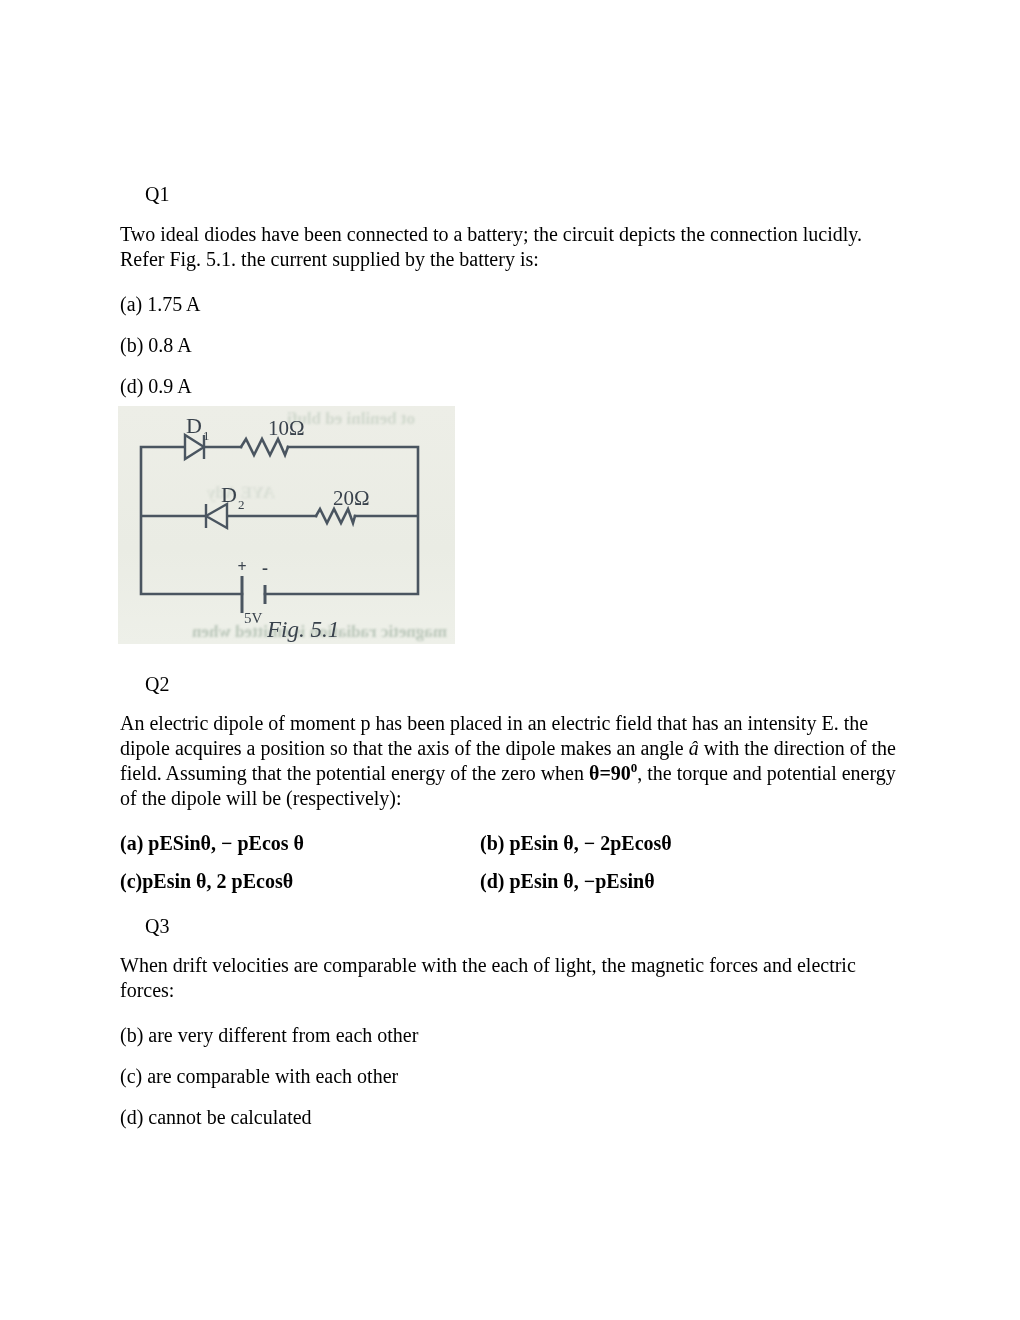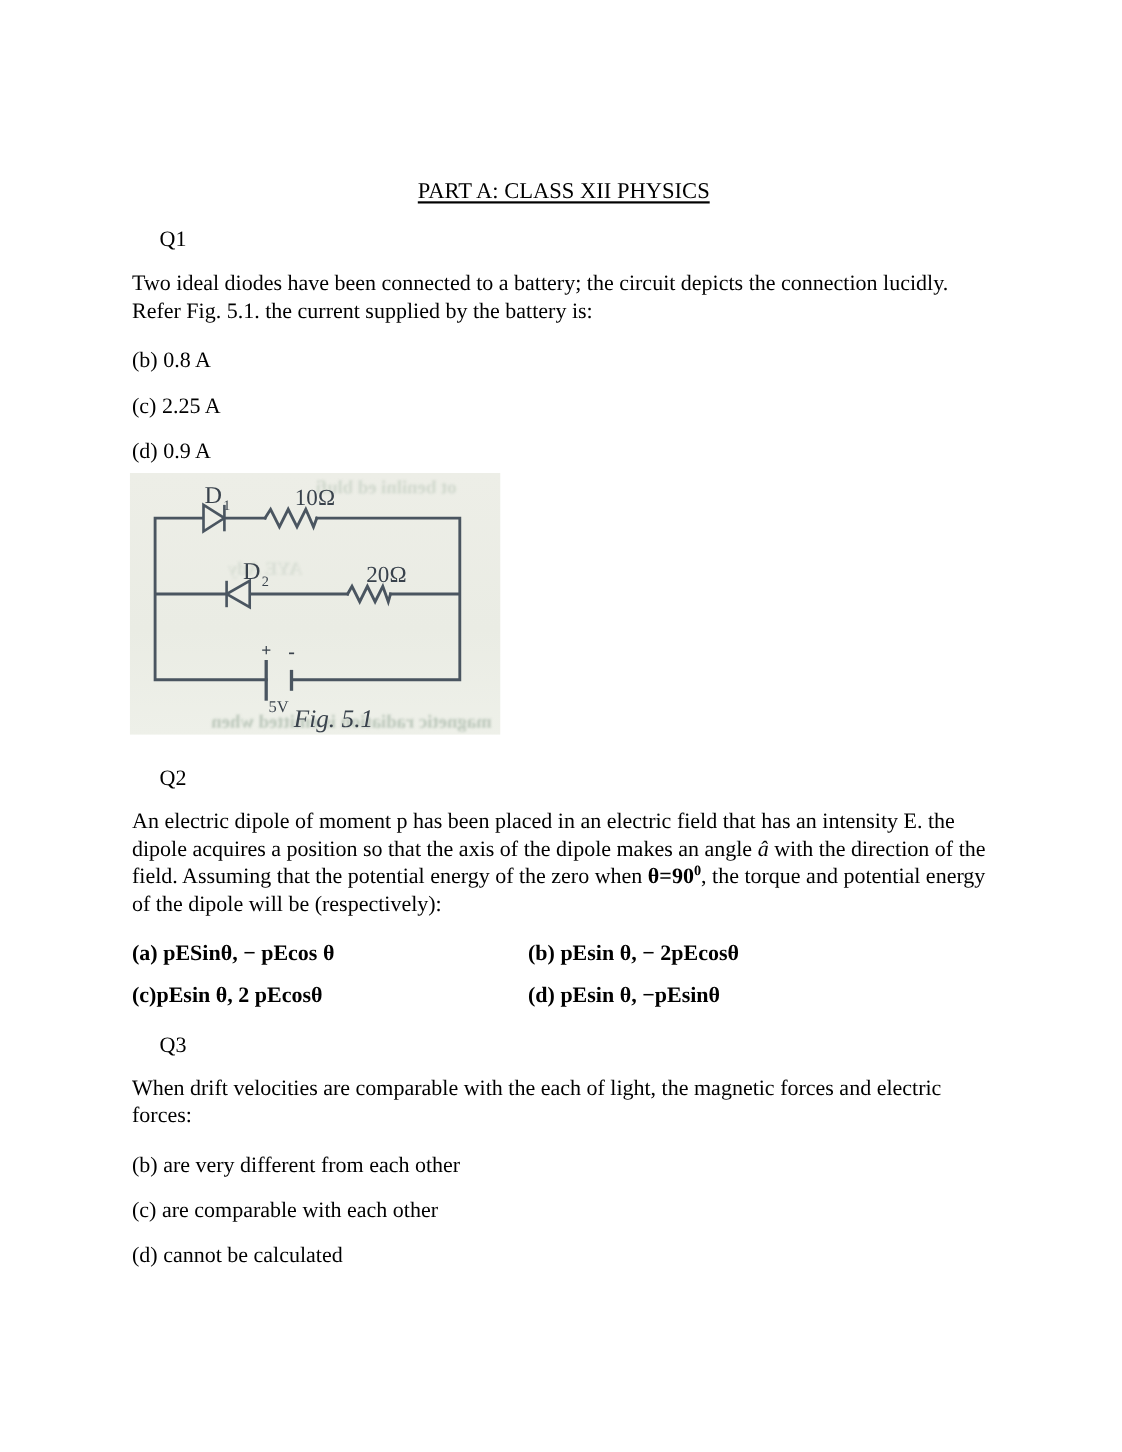--- a/index.html
+++ b/index.html
@@ -58,26 +58,25 @@
     font-weight: bold;
     font-size: 17px;
   }
 </style>
 </head>
 <body>
 
 <div class="page">
   <div class="content">
 
-    <h1 class="title">PART A: CLASS XII PHYSICS</h1>
 
     <div class="qlabel">Q1</div>
     <p class="para">Two ideal diodes have been connected to a battery; the circuit depicts the connection lucidly. Refer Fig. 5.1. the current supplied by the battery  is:</p>
+    <div class="opt">(a) 1.75 A</div>
     <div class="opt">(b) 0.8 A</div>
-    <div class="opt">(c) 2.25 A</div>
     <div class="opt">(d) 0.9 A</div>
 
     <div class="fig-wrap">
       <svg width="337" height="238" viewBox="0 0 337 238" xmlns="http://www.w3.org/2000/svg">
         <defs>
           <filter id="blur1" x="-20%" y="-40%" width="140%" height="180%">
             <feGaussianBlur stdDeviation="1.2"></feGaussianBlur>
           </filter>
           <linearGradient id="scanbg" x1="0" y1="0" x2="0" y2="1">
             <stop offset="0" stop-color="#edeee7"></stop>

